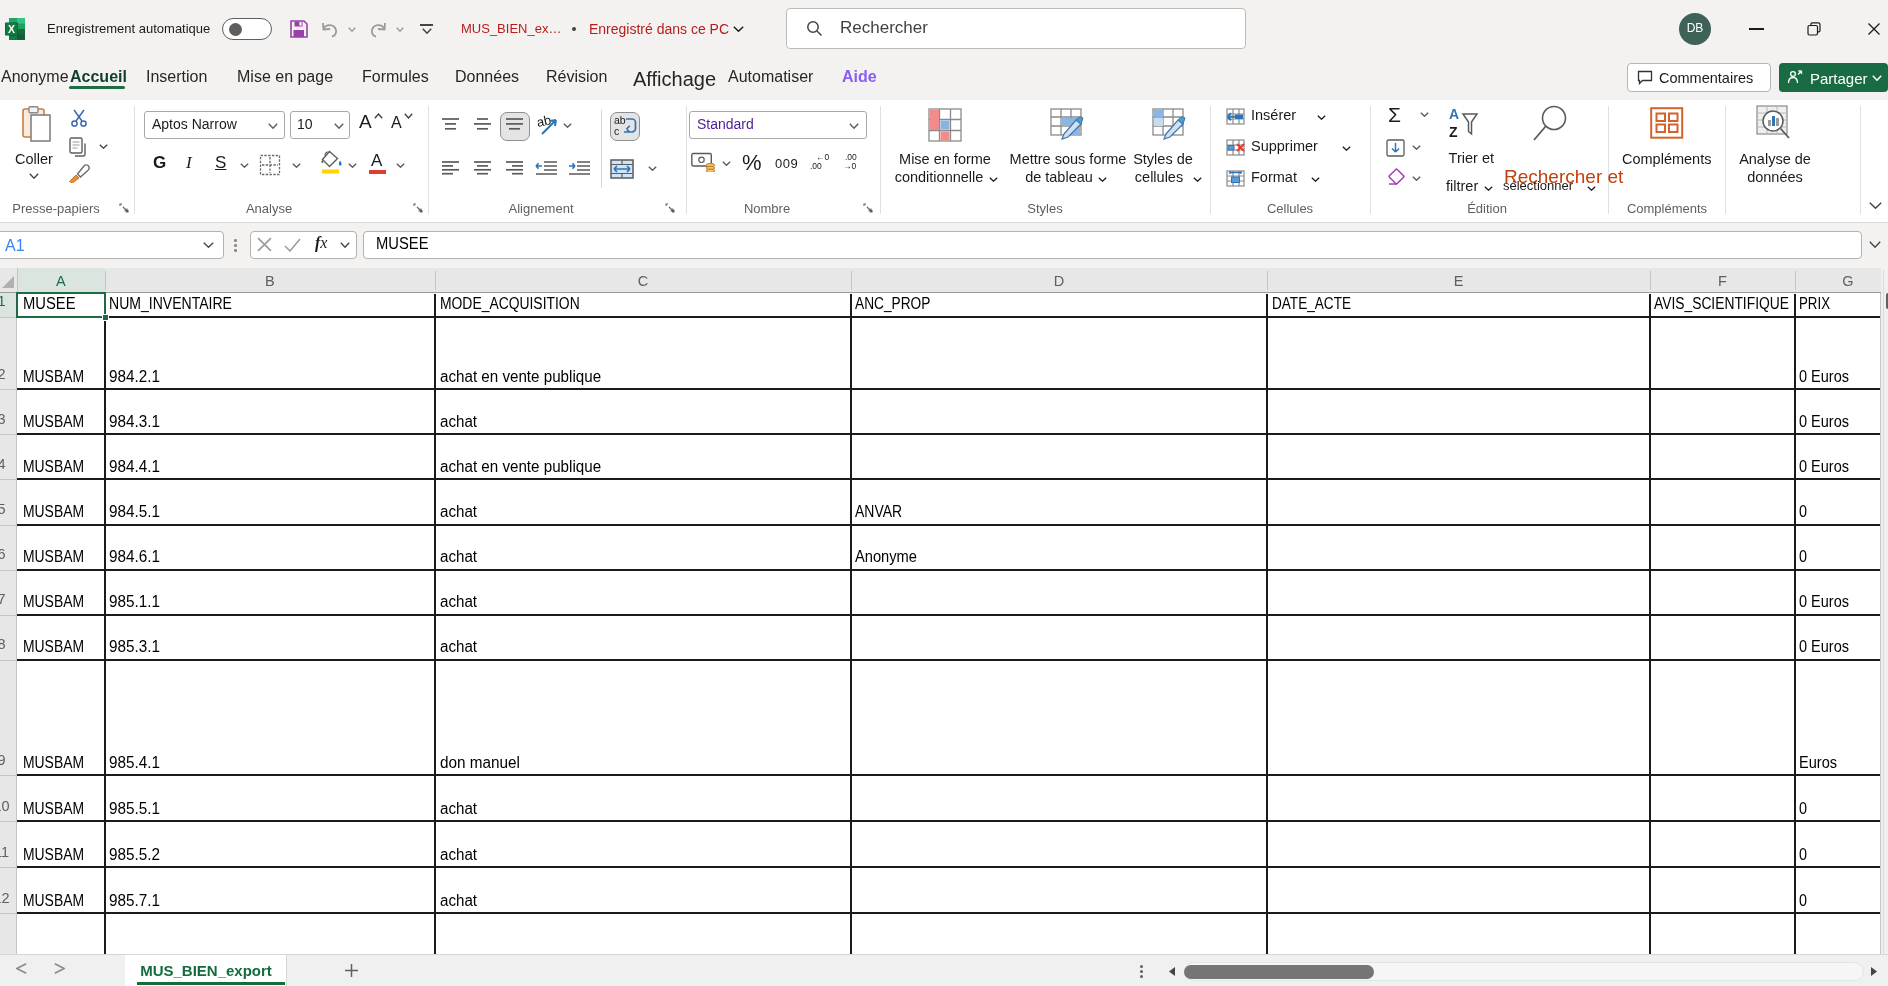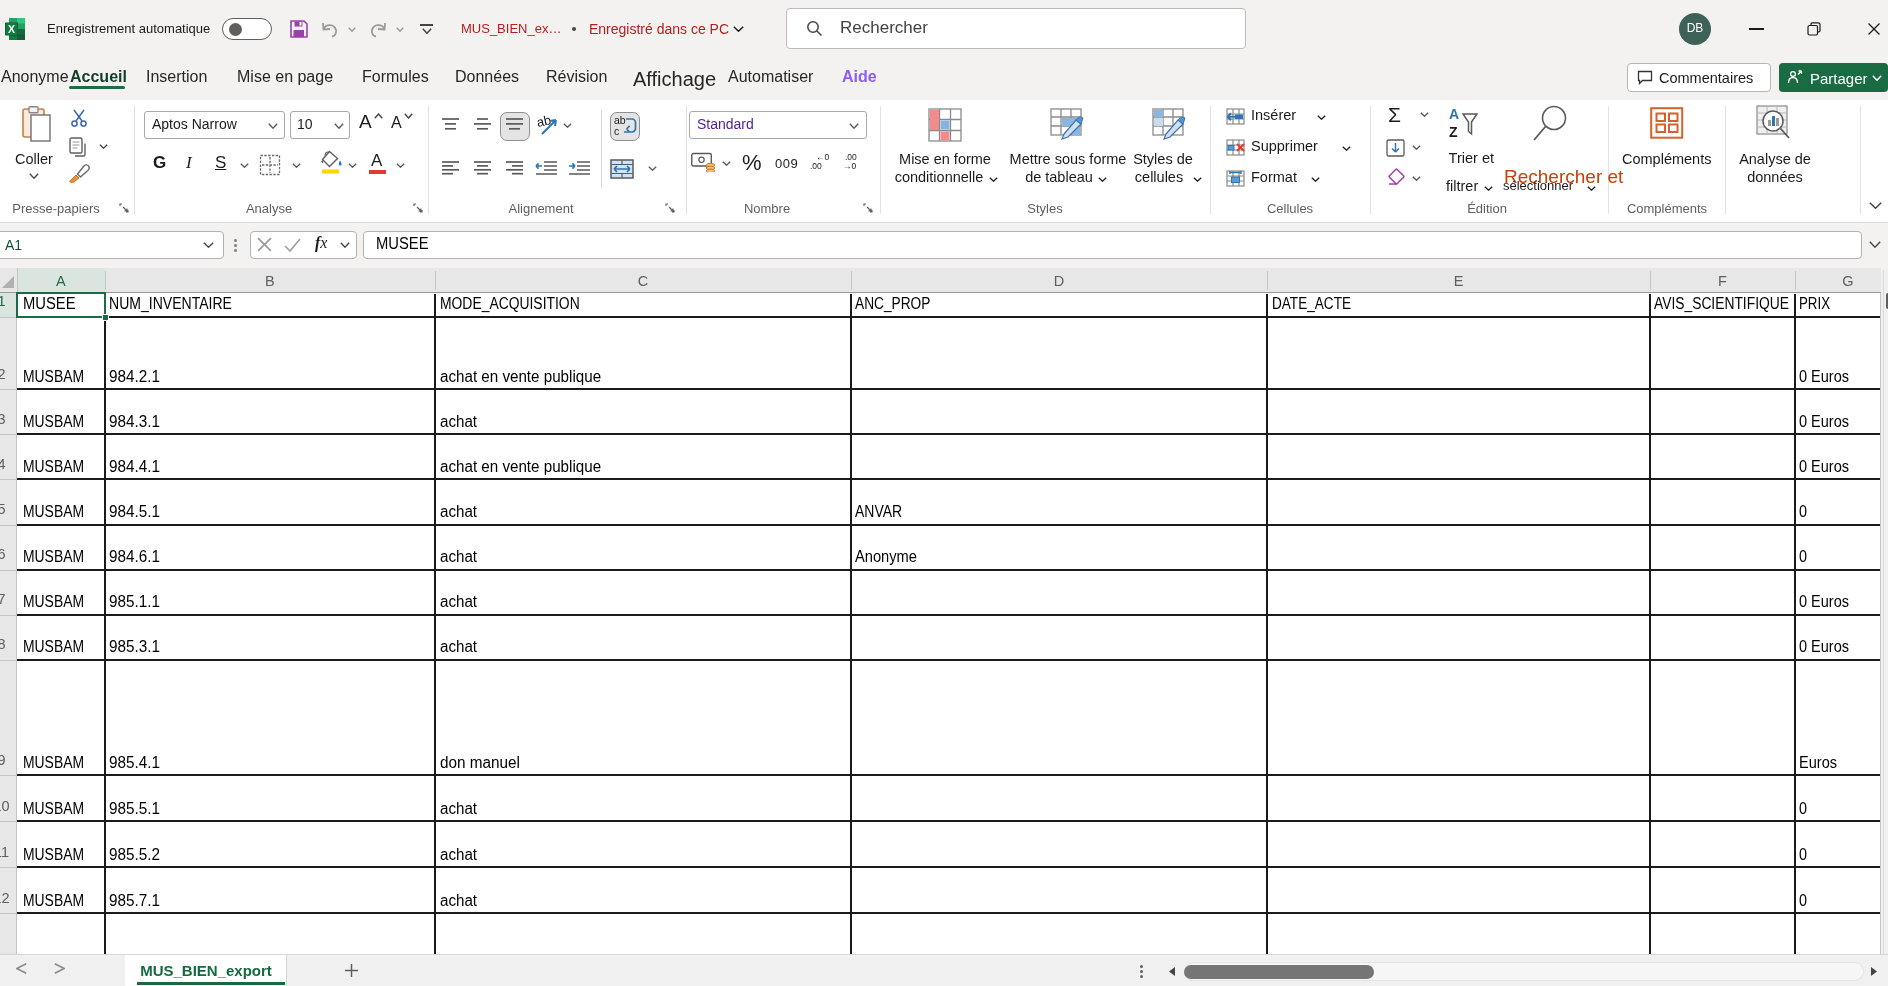--- a/index.html
+++ b/index.html
@@ -414,21 +414,21 @@
 <rect x="20" y="13" width="3" height="8" fill="#9a9a9a"></rect>
 <line x1="24.5" y1="23.5" x2="33" y2="33" stroke="#5a5a5a" stroke-width="1.8"></line>
 </svg>
 <div class="a nw" style="left:1739px;top:151px;width:72px;text-align:center;font-size:14.5px;color:#1b1b1b">Analyse de</div>
 <div class="a nw" style="left:1739px;top:169px;width:72px;text-align:center;font-size:14.5px;color:#1b1b1b">données</div>
 <svg class="a" style="left:1869px;top:202px" width="13" height="7" viewBox="0 0 13 7">
     <path d="M0.8 0.8 L6.5 6.2 L12.2 0.8" fill="none" stroke="#444" stroke-width="1.5"></path>
   </svg>
 <div class="a" style="left:0;top:222px;width:1888px;height:46px;background:#f3f2f1;border-top:1px solid #dadada"></div>
 <div class="a" style="left:-8px;top:231px;width:232px;height:28px;background:#fff;border:1px solid #b4b2b0;border-radius:4px"></div>
-<div class="a nw" style="left:5px;top:237px;font-size:14px;color:#14532d">A1</div>
+<div class="a nw" style="left:5px;top:237px;font-size:16px;color:#3b82f6">A1</div>
 <svg class="a" style="left:203px;top:242px" width="11" height="6" viewBox="0 0 11 6">
     <path d="M0.8 0.8 L5.5 5.2 L10.2 0.8" fill="none" stroke="#444" stroke-width="1.4"></path>
   </svg>
 <div class="a" style="left:234px;top:239px;width:2.6px;height:2.6px;border-radius:50%;background:#8a8a8a"></div>
 <div class="a" style="left:234px;top:244px;width:2.6px;height:2.6px;border-radius:50%;background:#8a8a8a"></div>
 <div class="a" style="left:234px;top:249px;width:2.6px;height:2.6px;border-radius:50%;background:#8a8a8a"></div>
 <div class="a" style="left:250px;top:231px;width:107px;height:28px;background:#fff;border:1px solid #b4b2b0;border-radius:4px"></div>
 <svg class="a" style="left:257px;top:237px" width="15" height="15" viewBox="0 0 14 14">
 <path d="M1 1 L13 13 M13 1 L1 13" stroke="#9a9a9a" stroke-width="1.5"></path>
 </svg>

